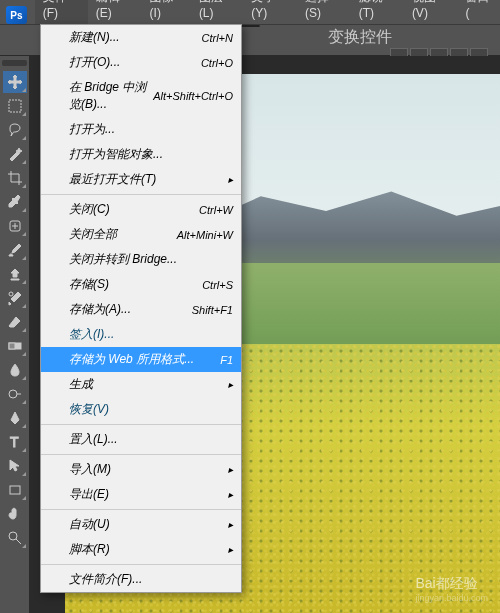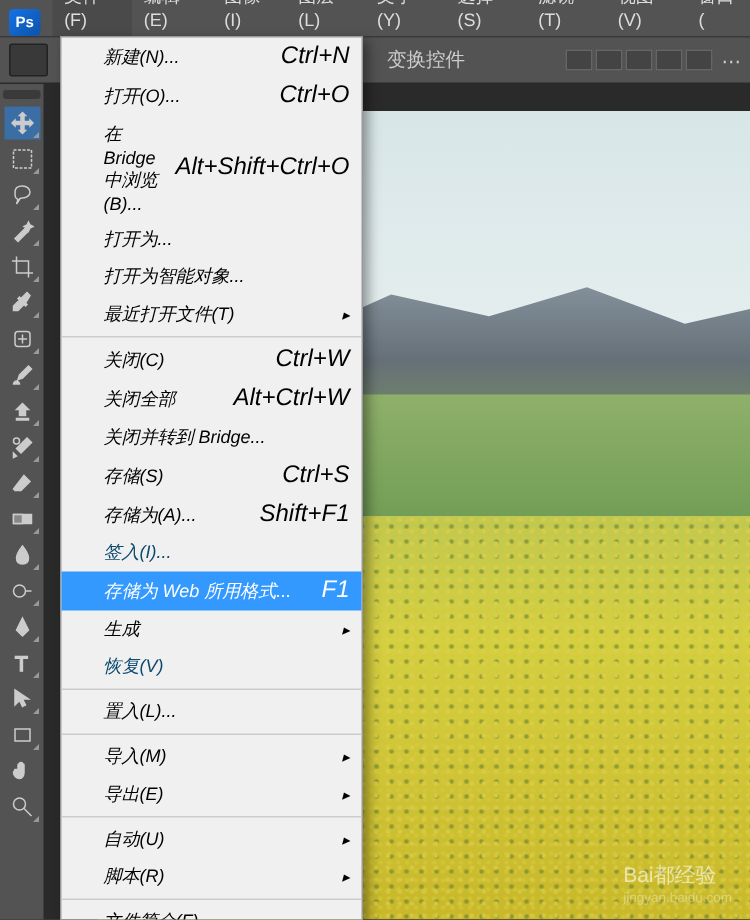--- a/index.html
+++ b/index.html
@@ -3,21 +3,21 @@
   <meta charset="utf-8">
   <style>
     * { margin: 0; padding: 0; box-sizing: border-box; font-family: "Microsoft YaHei", "SimSun", sans-serif; }
     body { width: 500px; height: 613px; background: #535353; overflow: hidden; position: relative; }
     
     .menubar { height: 24px; background: #535353; display: flex; align-items: flex-end; padding-left: 6px; font-size: 12px; color: #ddd; }
     .menubar-app-icon { width: 22px; height: 18px; background: linear-gradient(135deg, #1473e6 0%, #0d52a8 100%); border-radius: 3px; display: flex; align-items: center; justify-content: center; font-size: 10px; font-weight: bold; color: #fff; margin-right: 8px; }
     .menu-item { padding: 4px 8px; cursor: default; }
     .menu-item.active { background: #4a4a4a; }
     
-    .options-bar { height: 32px; background: #535353; border-top: 1px solid #3a3a3a; border-bottom: 1px solid #2a2a2a; display: flex; align-items: center; padding: 0 6px; font-size: 13px; color: #ccc; }
+    .options-bar { height: 32px; background: #535353; border-top: 1px solid #3a3a3a; border-bottom: 1px solid #2a2a2a; display: flex; align-items: center; padding: 0 6px; font-size: 16px; color: #ccc; flex-direction: column; }
     .options-icon { width: 26px; height: 22px; background: #393939; border: 1px solid #222; border-radius: 2px; margin-right: 6px; }
     .options-bar .opt-group { display: flex; gap: 2px; margin-left: auto; margin-right: 6px; }
     .opt-btn { width: 18px; height: 14px; border: 1px solid #666; background: #444; }
     
     .workspace { position: absolute; top: 56px; left: 0; right: 0; bottom: 0; display: flex; }
     
     .toolbox { width: 30px; background: #535353; border-right: 1px solid #2a2a2a; display: flex; flex-direction: column; padding-top: 4px; }
     .tool { width: 24px; height: 22px; margin: 1px auto; display: flex; align-items: center; justify-content: center; color: #ccc; font-size: 14px; cursor: default; position: relative; }
     .tool.selected { background: #3a6ea5; }
     .tool-corner::after { content: ''; position: absolute; right: 1px; bottom: 1px; border: 2px solid transparent; border-right-color: #999; border-bottom-color: #999; }
@@ -28,21 +28,21 @@
     .sky { position: absolute; left: 0; top: 0; right: 0; height: 35%; background: linear-gradient(180deg, #d8e6e8 0%, #e8f0f0 100%); }
     .mountains { position: absolute; left: 0; top: 20%; right: 0; height: 18%; background: linear-gradient(180deg, #8896a0 0%, #667078 60%, #728868 100%); clip-path: polygon(0 100%, 0 40%, 15% 20%, 30% 45%, 45% 15%, 60% 30%, 75% 10%, 90% 35%, 100% 25%, 100% 100%); }
     .grass-far { position: absolute; left: 0; top: 35%; right: 0; height: 20%; background: linear-gradient(180deg, #8fb06a 0%, #6a9850 100%); }
     .field-near { position: absolute; left: 0; top: 50%; right: 0; bottom: 0; background: linear-gradient(180deg, #bfc850 0%, #d4d040 30%, #c8b82a 100%); }
     .field-texture { position: absolute; left: 0; top: 50%; right: 0; bottom: 0; background-image: radial-gradient(circle at 20% 30%, #e0d050 1px, transparent 2px), radial-gradient(circle at 60% 70%, #6a8030 1px, transparent 2px), radial-gradient(circle at 40% 50%, #d8c840 1px, transparent 2px); background-size: 8px 8px, 10px 10px, 6px 6px; opacity: 0.6; }
     
     .dropdown { position: absolute; left: 40px; top: 24px; width: 202px; background: #f0f0f0; border: 1px solid #999; box-shadow: 3px 3px 8px rgba(0,0,0,0.4); font-size: 12px; z-index: 100; }
     .dropdown-item { display: flex; align-items: center; padding: 4px 8px 4px 28px; color: #000; cursor: default; position: relative; font-style: italic; }
     .dropdown-item.highlighted { background: #3399ff; color: #fff; }
     .dropdown-item.disabled { color: #0c4a6e; }
-    .dropdown-item .shortcut { margin-left: auto; font-size: 16px; }
+    .dropdown-item .shortcut { margin-left: auto; font-size: 11px; }
     .dropdown-item .submenu-arrow { margin-left: auto; font-size: 10px; }
     .dropdown-sep { height: 1px; background: #ccc; margin: 2px 0; }
     
     .watermark { position: absolute; right: 12px; bottom: 10px; color: rgba(255,255,255,0.6); font-size: 14px; font-weight: 300; text-align: left; }
     .watermark-sub { font-size: 9px; opacity: 0.6; }
   </style>
 </head>
 <body>
 
 <div class="menubar">
@@ -215,21 +215,21 @@
       <span>最近打开文件(T)</span>
       <span class="submenu-arrow">▸</span>
     </div>
     <div class="dropdown-sep"></div>
     <div class="dropdown-item">
       <span>关闭(C)</span>
       <span class="shortcut">Ctrl+W</span>
     </div>
     <div class="dropdown-item">
       <span>关闭全部</span>
-      <span class="shortcut">Alt+Ctrl+W</span>
+      <span class="shortcut">Alt+Mini+W</span>
     </div>
     <div class="dropdown-item">
       <span>关闭并转到 Bridge...</span>
     </div>
     <div class="dropdown-item">
       <span>存储(S)</span>
       <span class="shortcut">Ctrl+S</span>
     </div>
     <div class="dropdown-item">
       <span>存储为(A)...</span>

